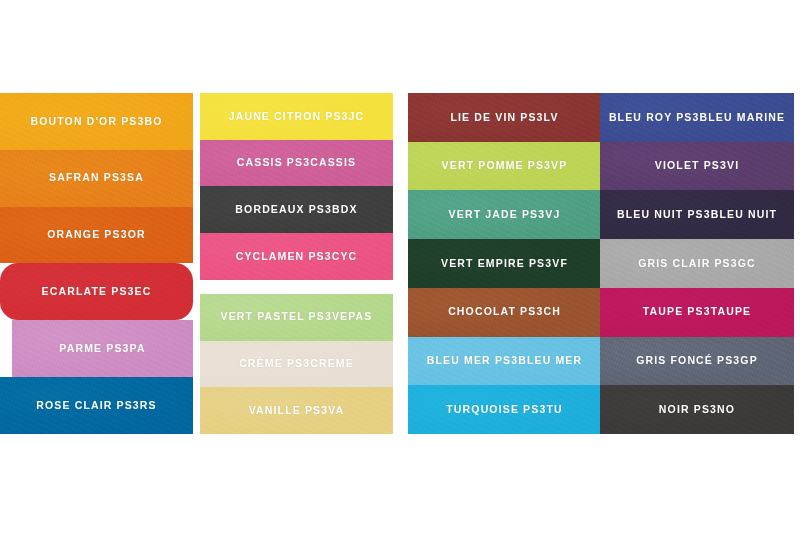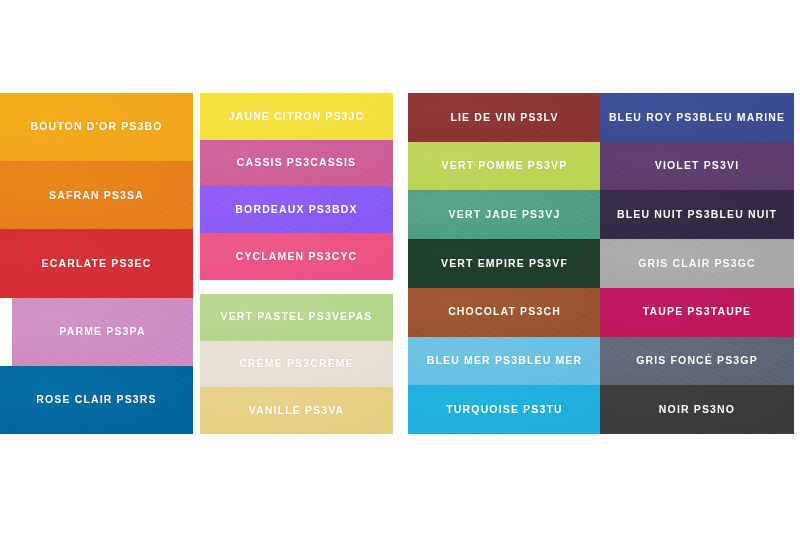--- a/index.html
+++ b/index.html
@@ -71,38 +71,41 @@
 <body>
 
 <div id="palette-board">
     <div class="swatch-column col-0">
       <div class="swatch" style="background-color: rgb(242, 168, 26);">
         <span class="swatch-label">BOUTON D'OR PS3BO</span>
       </div>
       <div class="swatch" style="background-color: rgb(232, 130, 27);">
         <span class="swatch-label">SAFRAN PS3SA</span>
       </div>
-      <div class="swatch" style="background-color: rgb(212, 47, 54);">
+      <div class="swatch" style="background-color: rgb(221, 99, 23);">
+        <span class="swatch-label">ORANGE PS3OR</span>
+      </div>
+      <div class="swatch" style="background-color: rgb(212, 47, 54); border-radius: 18px;">
         <span class="swatch-label">ECARLATE PS3EC</span>
       </div>
       <div class="swatch" style="background-color: rgb(207, 143, 196); margin-left: 12px;">
         <span class="swatch-label">PARME PS3PA</span>
       </div>
       <div class="swatch" style="background-color: #0369a1;">
         <span class="swatch-label">ROSE CLAIR PS3RS</span>
       </div>
     </div>
     <div class="swatch-column col-1">
       <div class="swatch" style="background-color: rgb(245, 226, 63);">
         <span class="swatch-label">JAUNE CITRON PS3JC</span>
       </div>
       <div class="swatch" style="background-color: rgb(207, 96, 153);">
         <span class="swatch-label">CASSIS PS3CASSIS</span>
       </div>
-      <div class="swatch" style="background-color: #8b5cf6;">
+      <div class="swatch" style="background-color: #404040;">
         <span class="swatch-label">BORDEAUX PS3BDX</span>
       </div>
       <div class="swatch" style="background-color: rgb(236, 85, 132);">
         <span class="swatch-label">CYCLAMEN PS3CYC</span>
       </div>
       <div class="swatch" style="background-color: rgb(182, 217, 142); margin-top: 14px;">
         <span class="swatch-label">VERT PASTEL PS3VEPAS</span>
       </div>
       <div class="swatch" style="background-color: rgb(232, 224, 212);">
         <span class="swatch-label">CRÈME PS3CREME</span>

